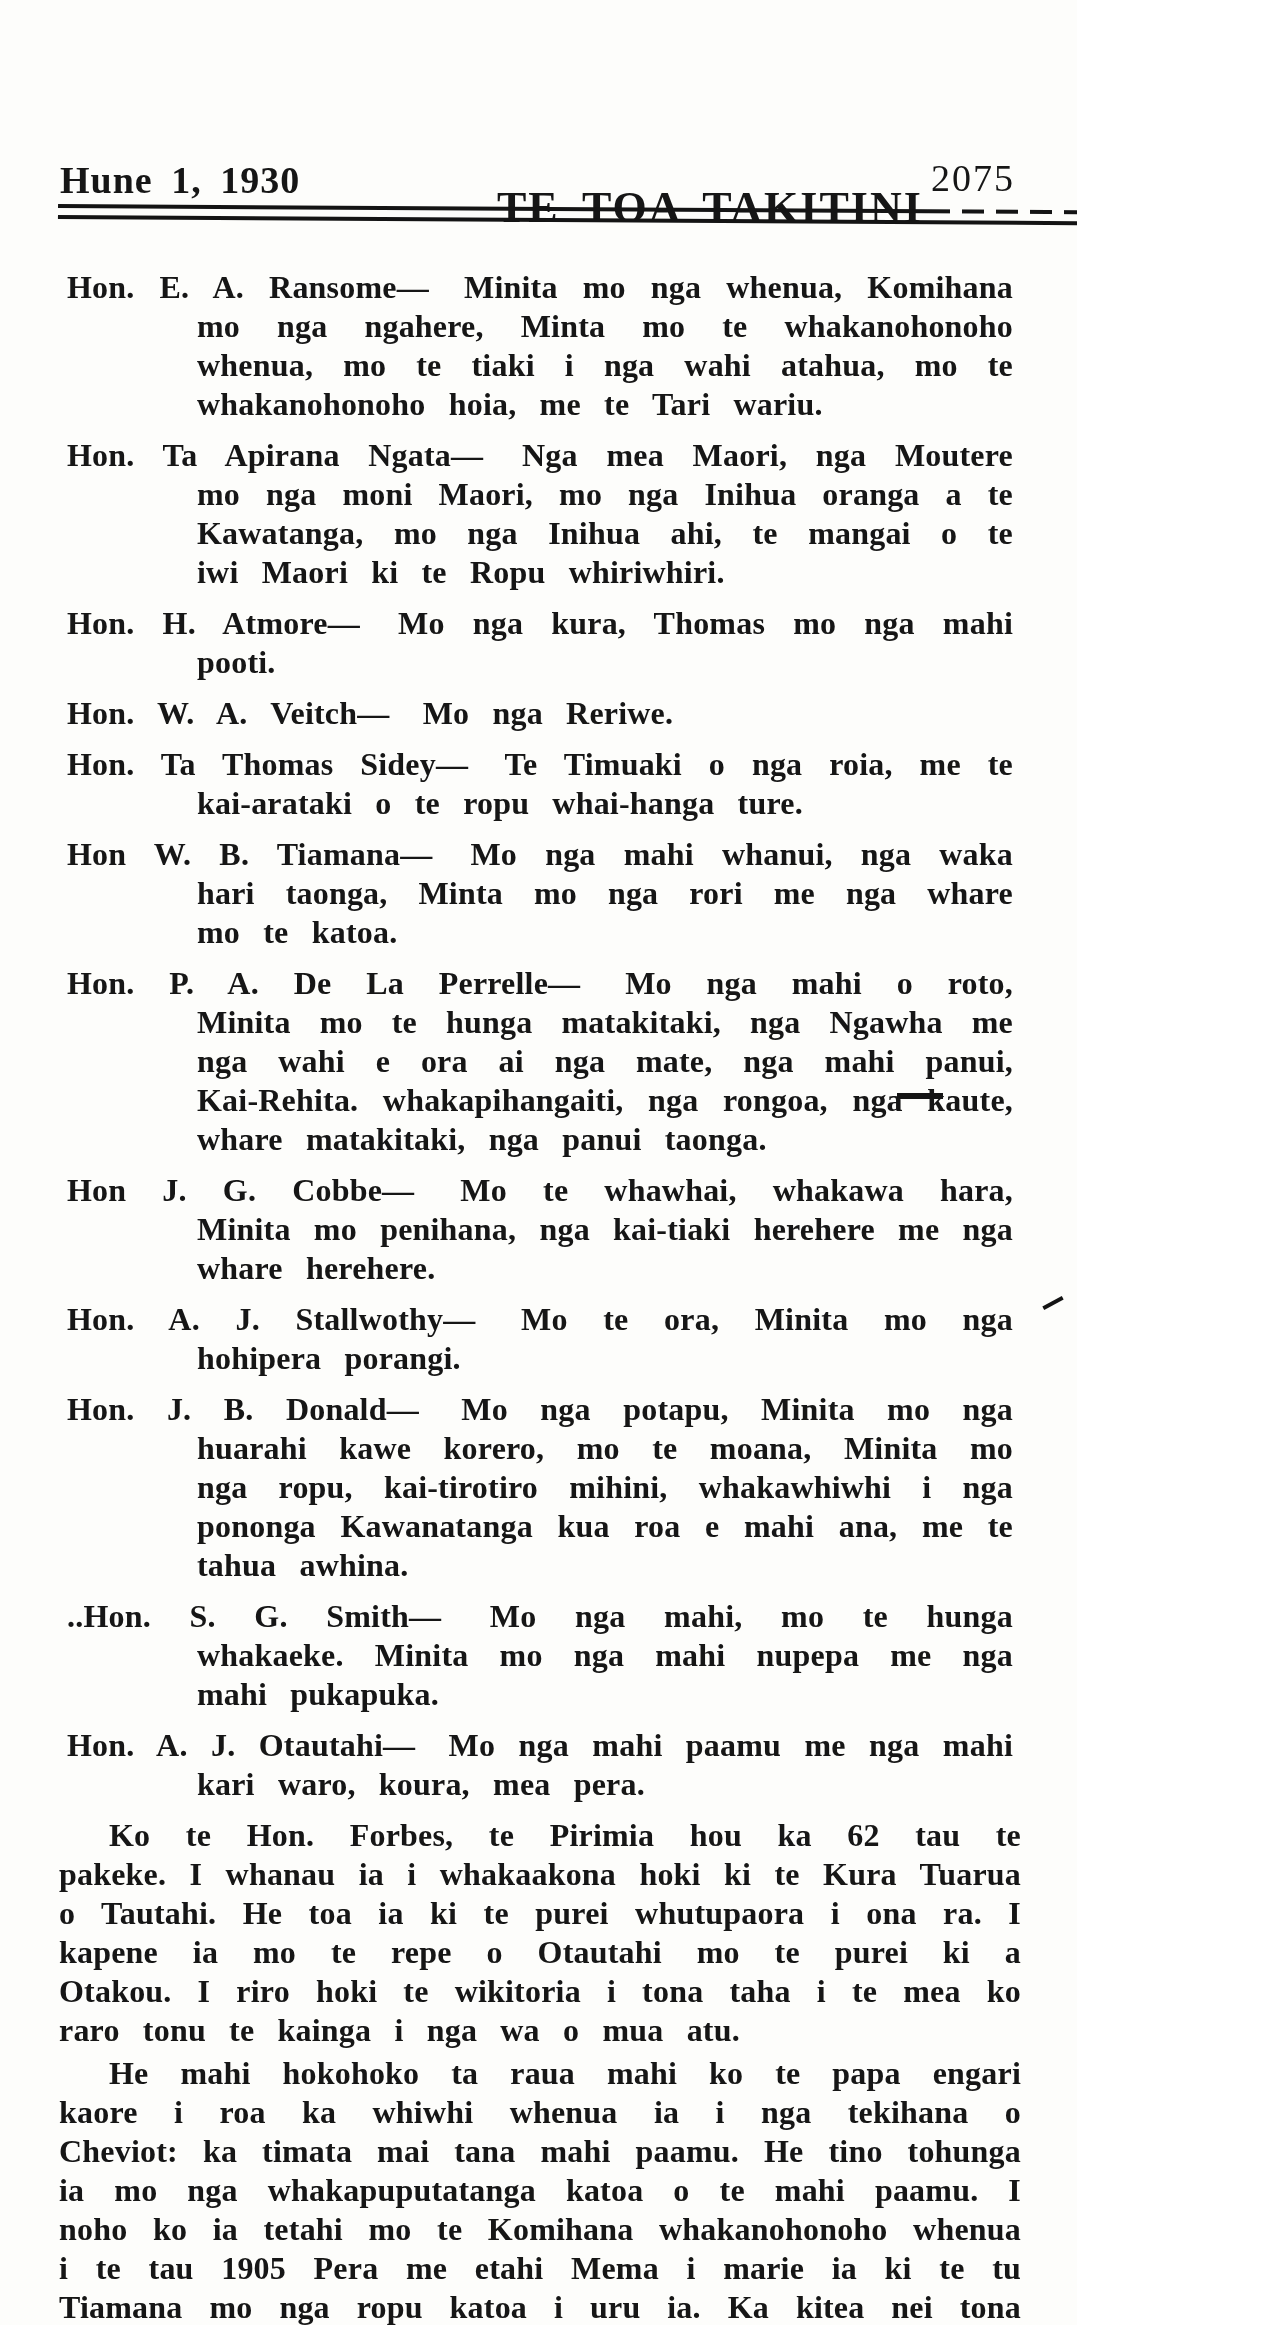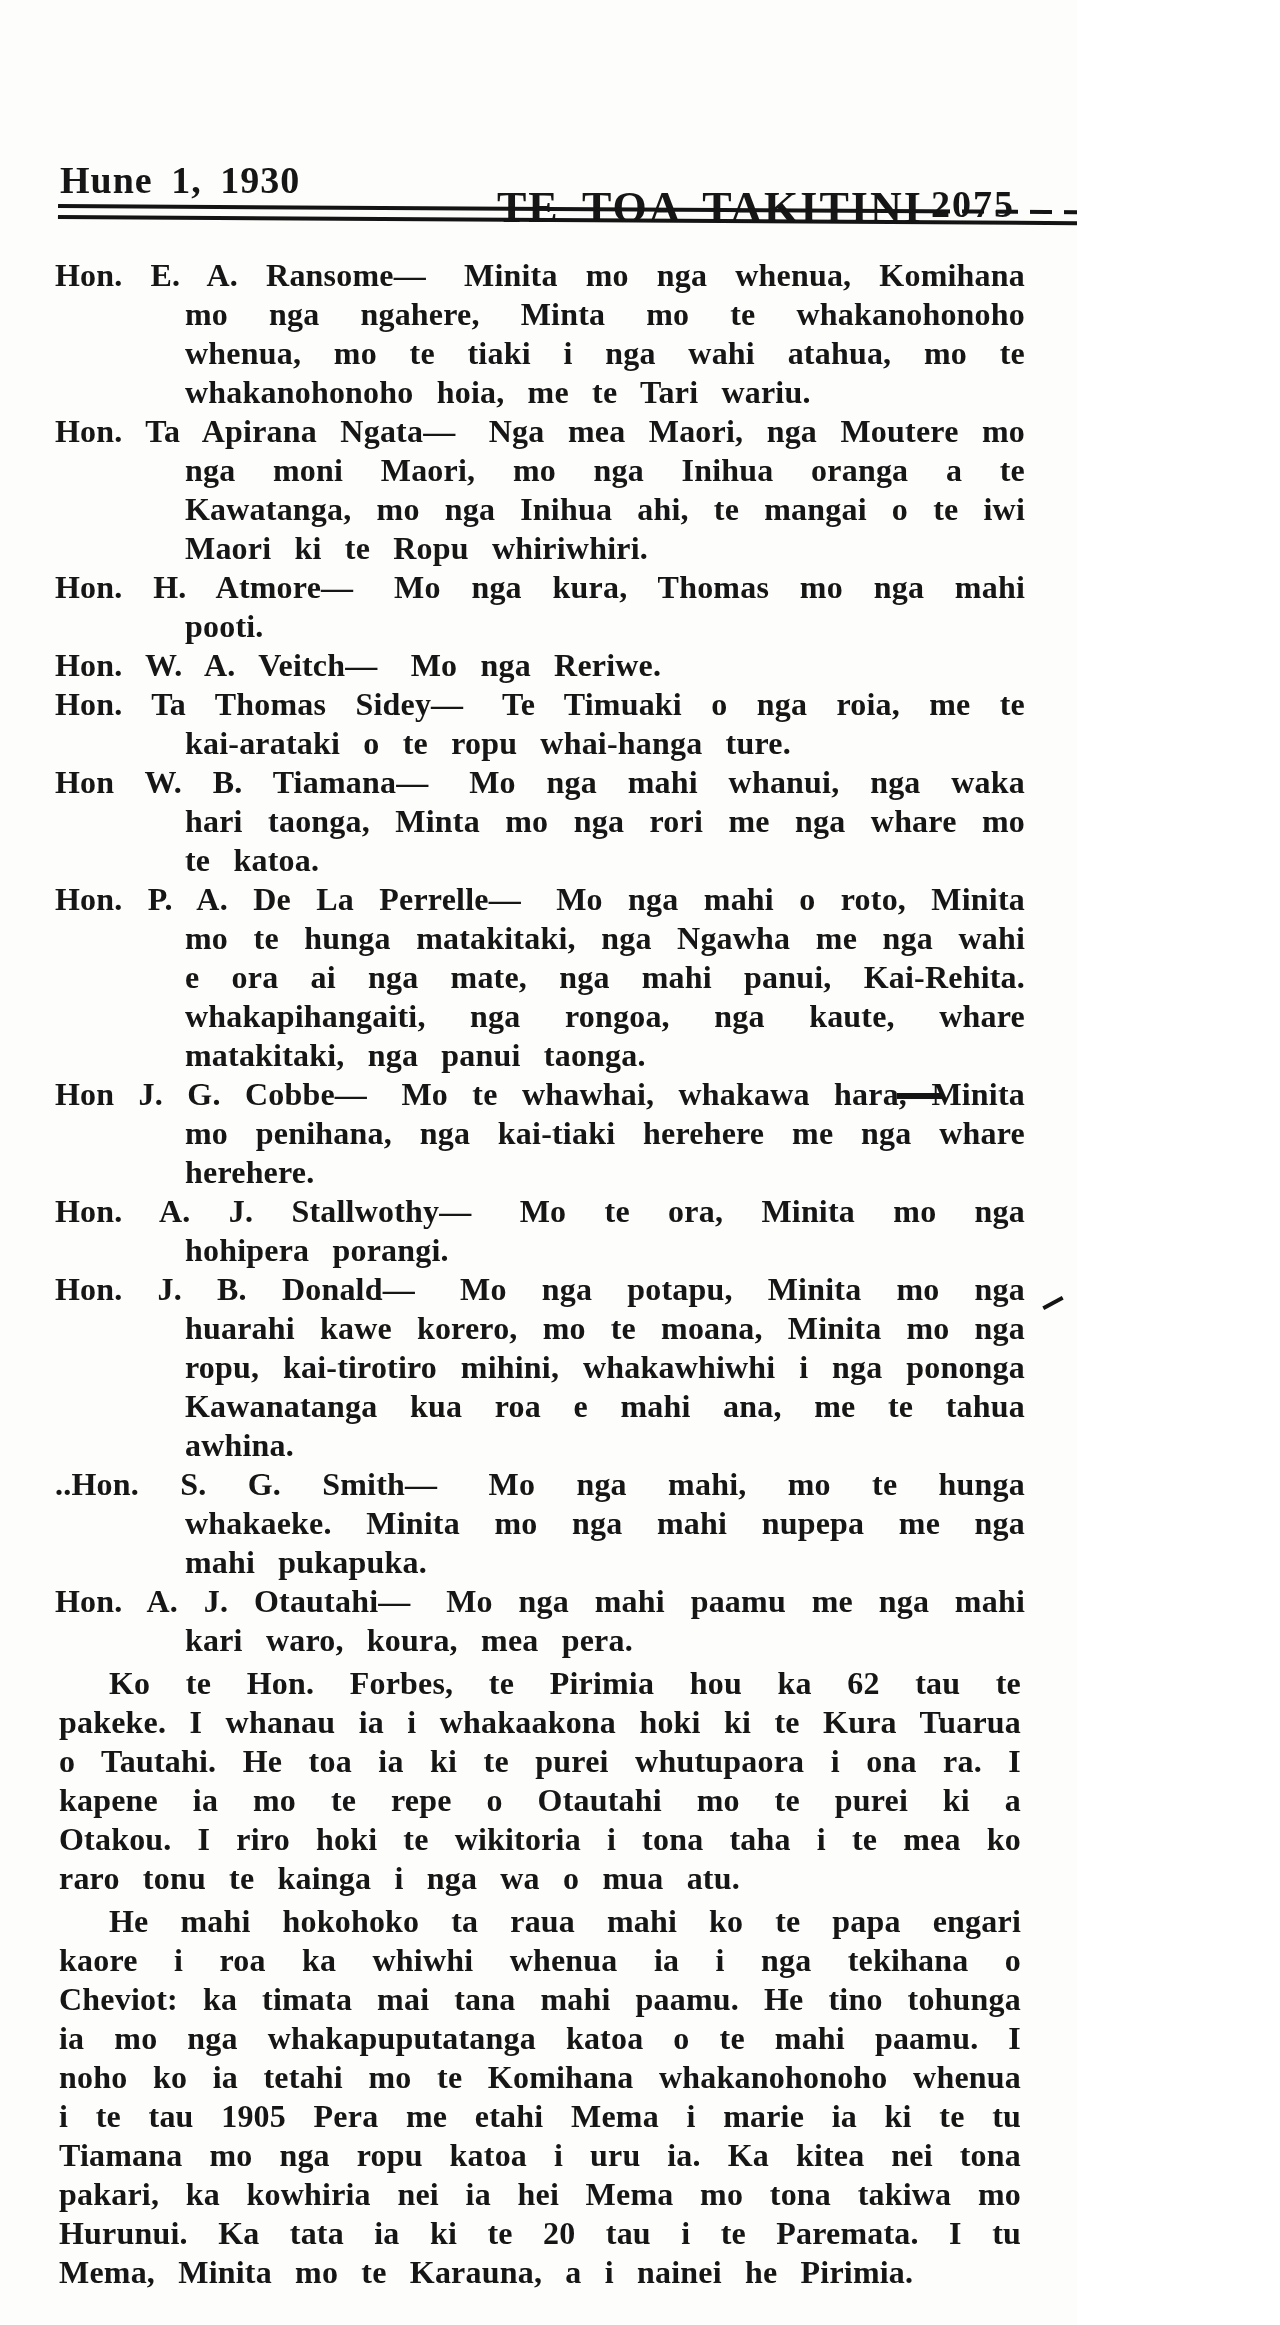--- a/index.html
+++ b/index.html
@@ -19,40 +19,40 @@
     font-size:38px; font-weight:bold; letter-spacing:1px;
     word-spacing:8px; white-space:nowrap;
   }
   .header-title {
     position:absolute; left:497px; top:150px;
     font-size:44px; font-weight:bold; letter-spacing:2px;
     word-spacing:10px; white-space:nowrap;margin-top:32px;
   }
   .header-page-number {
     position:absolute; right:62px; top:156px;
-    font-size:38px; font-weight:bold; letter-spacing:2px;margin-top:26px;
+    font-size:38px; font-weight:normal; letter-spacing:2px;
   }
   .rules {
     position:absolute; left:58px; top:204px; width:1164px;
     transform:rotate(.35deg); transform-origin:0 50%;
   }
   .rule-top { height:4px; display:flex; }
   .rule-top .solid  { width:870px; height:4px; background:#141414; }
   .rule-top .dashed { flex:1; height:4px;
     background:repeating-linear-gradient(90deg,#141414 0 22px,rgba(0,0,0,0) 22px 34px); }
   .rule-bottom { margin-top:7px; height:4px; background:#141414; }
 
   
   .content {
     position:absolute; left:55px; right:52px; top:256px;
     font-size:32px; line-height:39px; font-weight:bold;
     word-spacing:15px; letter-spacing:.2px;
   }
   .entry {
-    margin:0; padding-left:130px; text-indent:-130px;
+    margin:12px; padding-left:130px; text-indent:-130px;
     text-align:justify;
   }
   .mname { margin-right:10px; }
   .para { margin:4px; text-indent:50px; text-align:justify; }
 
   
   .speck { position:absolute; background:#222; border-radius:50%; }
   .speck-1 { left:1105px; top:35px;  width:4px; height:4px; opacity:.55; }
   .speck-2 { left:1171px; top:106px; width:5px; height:5px; opacity:.85; }
   .dash-artifact { position:absolute; width:46px; height:6px; background:#141414; }

